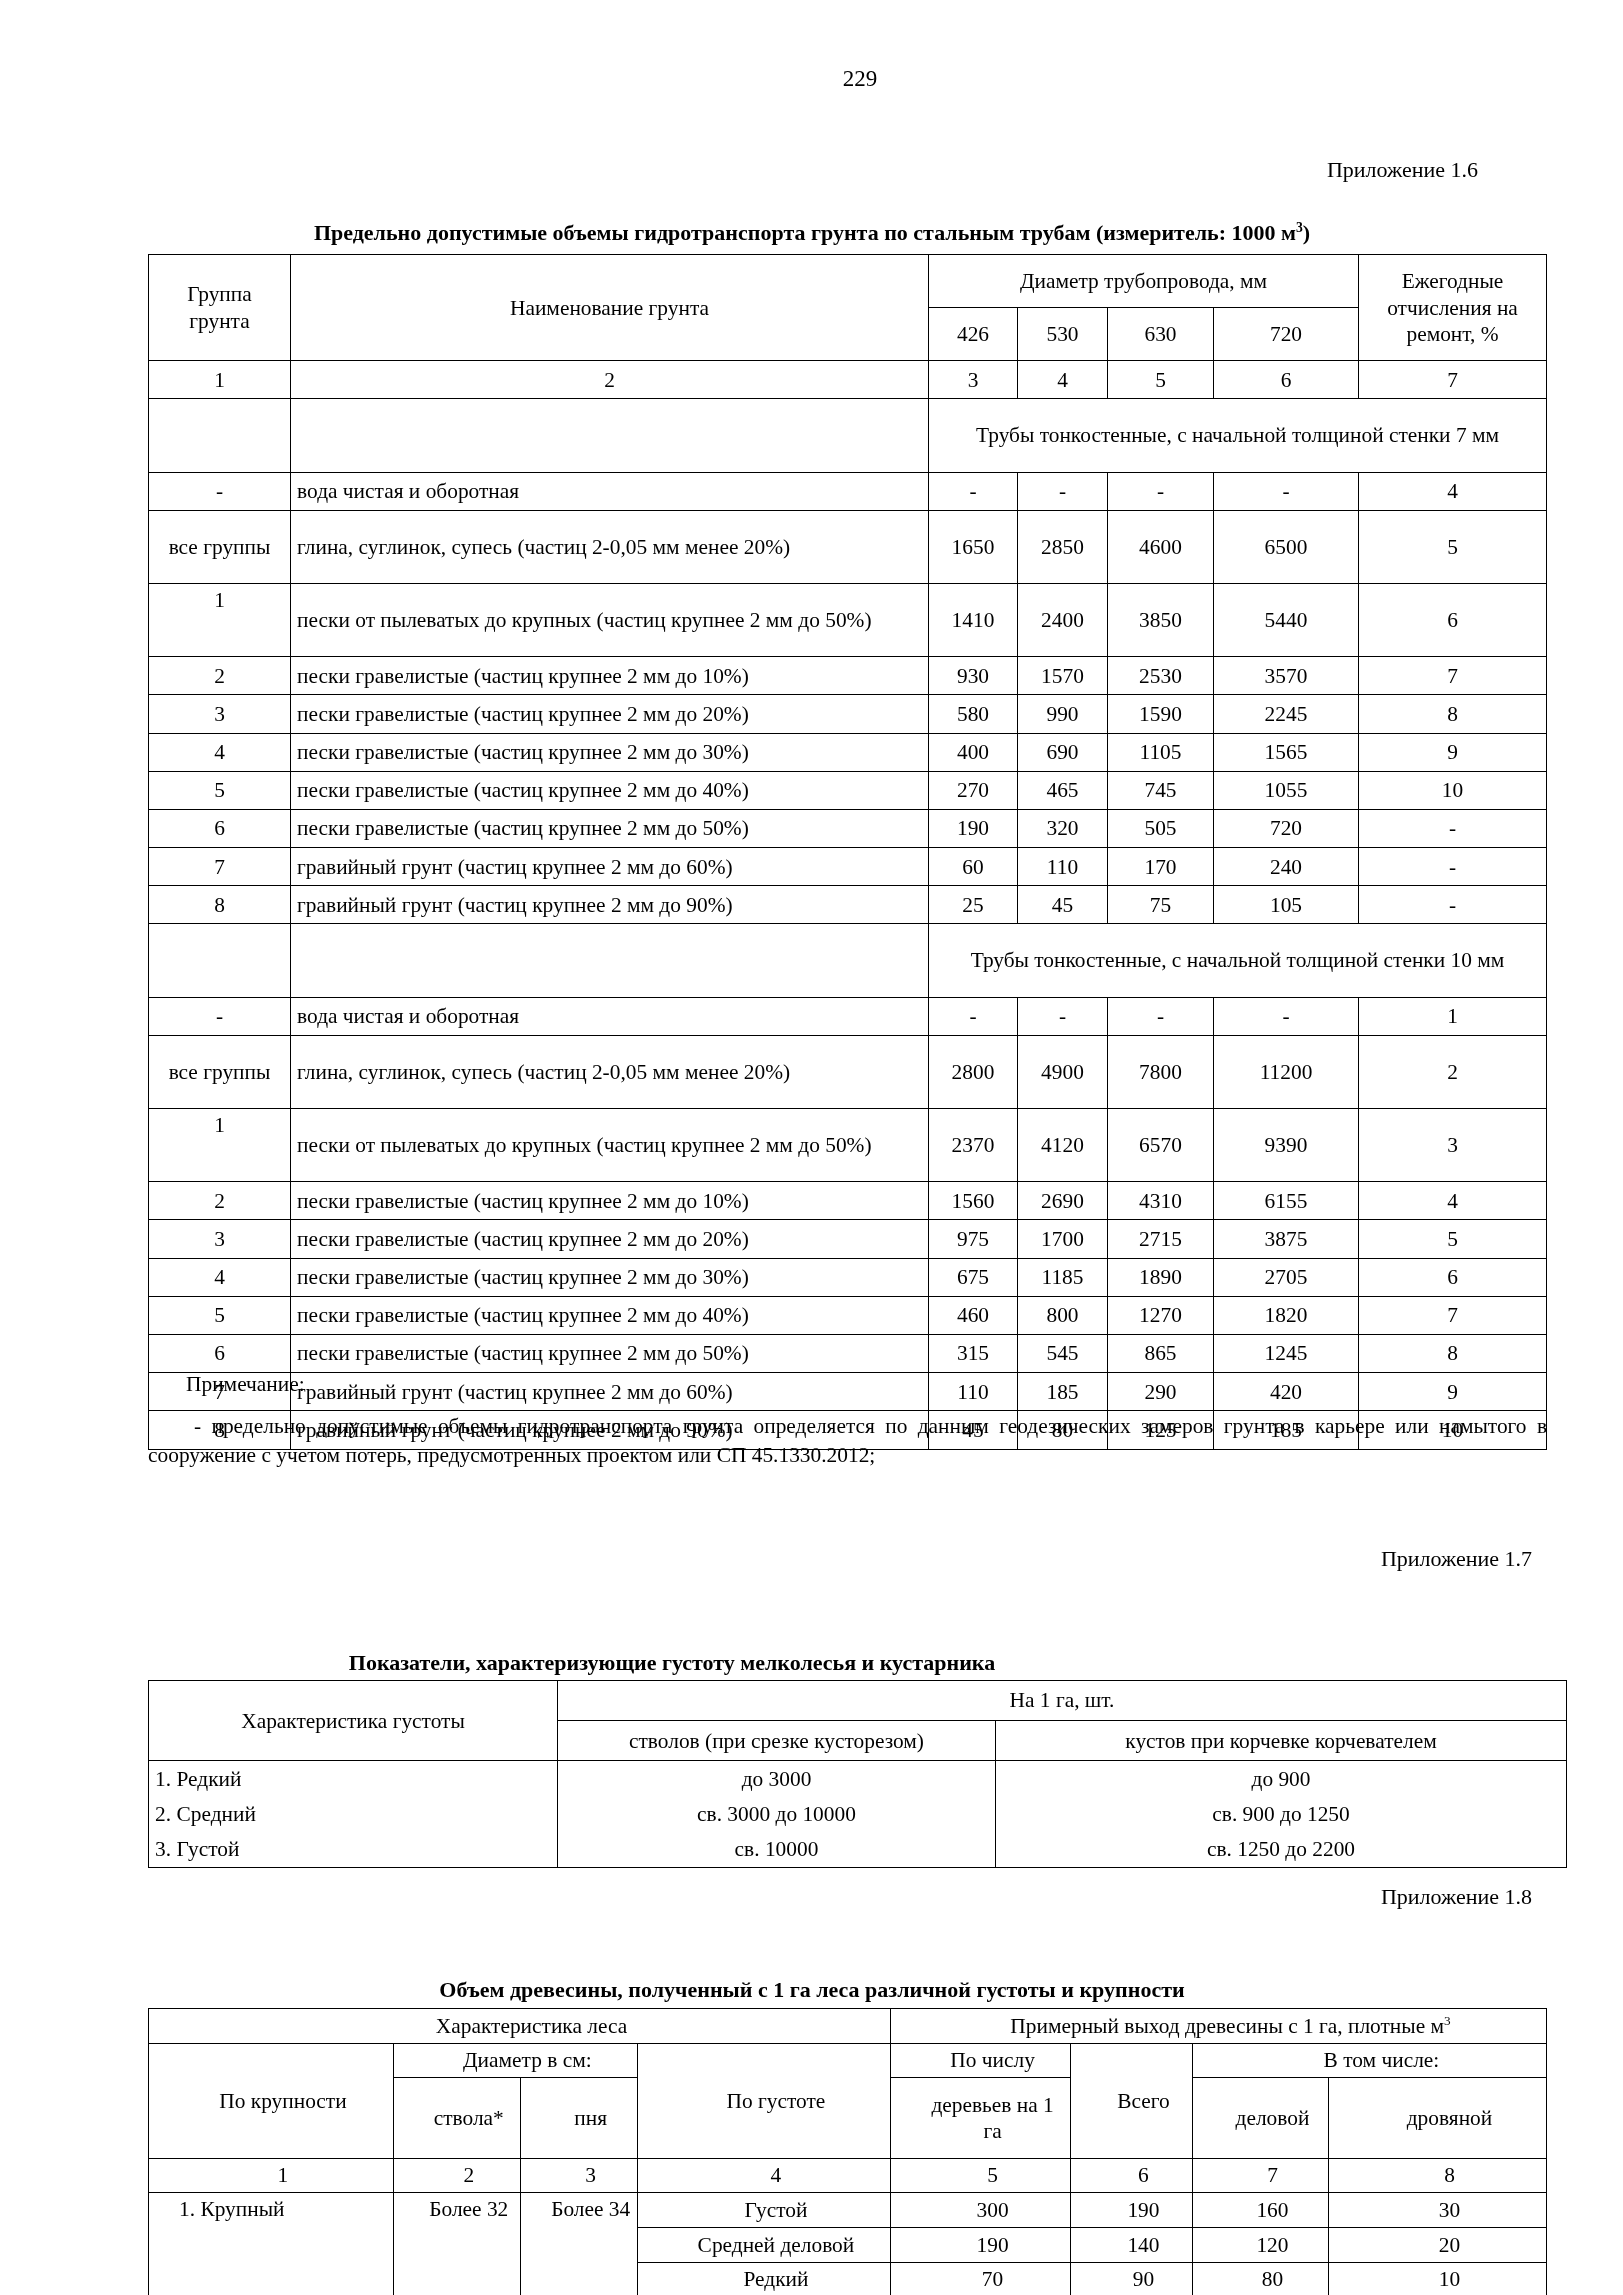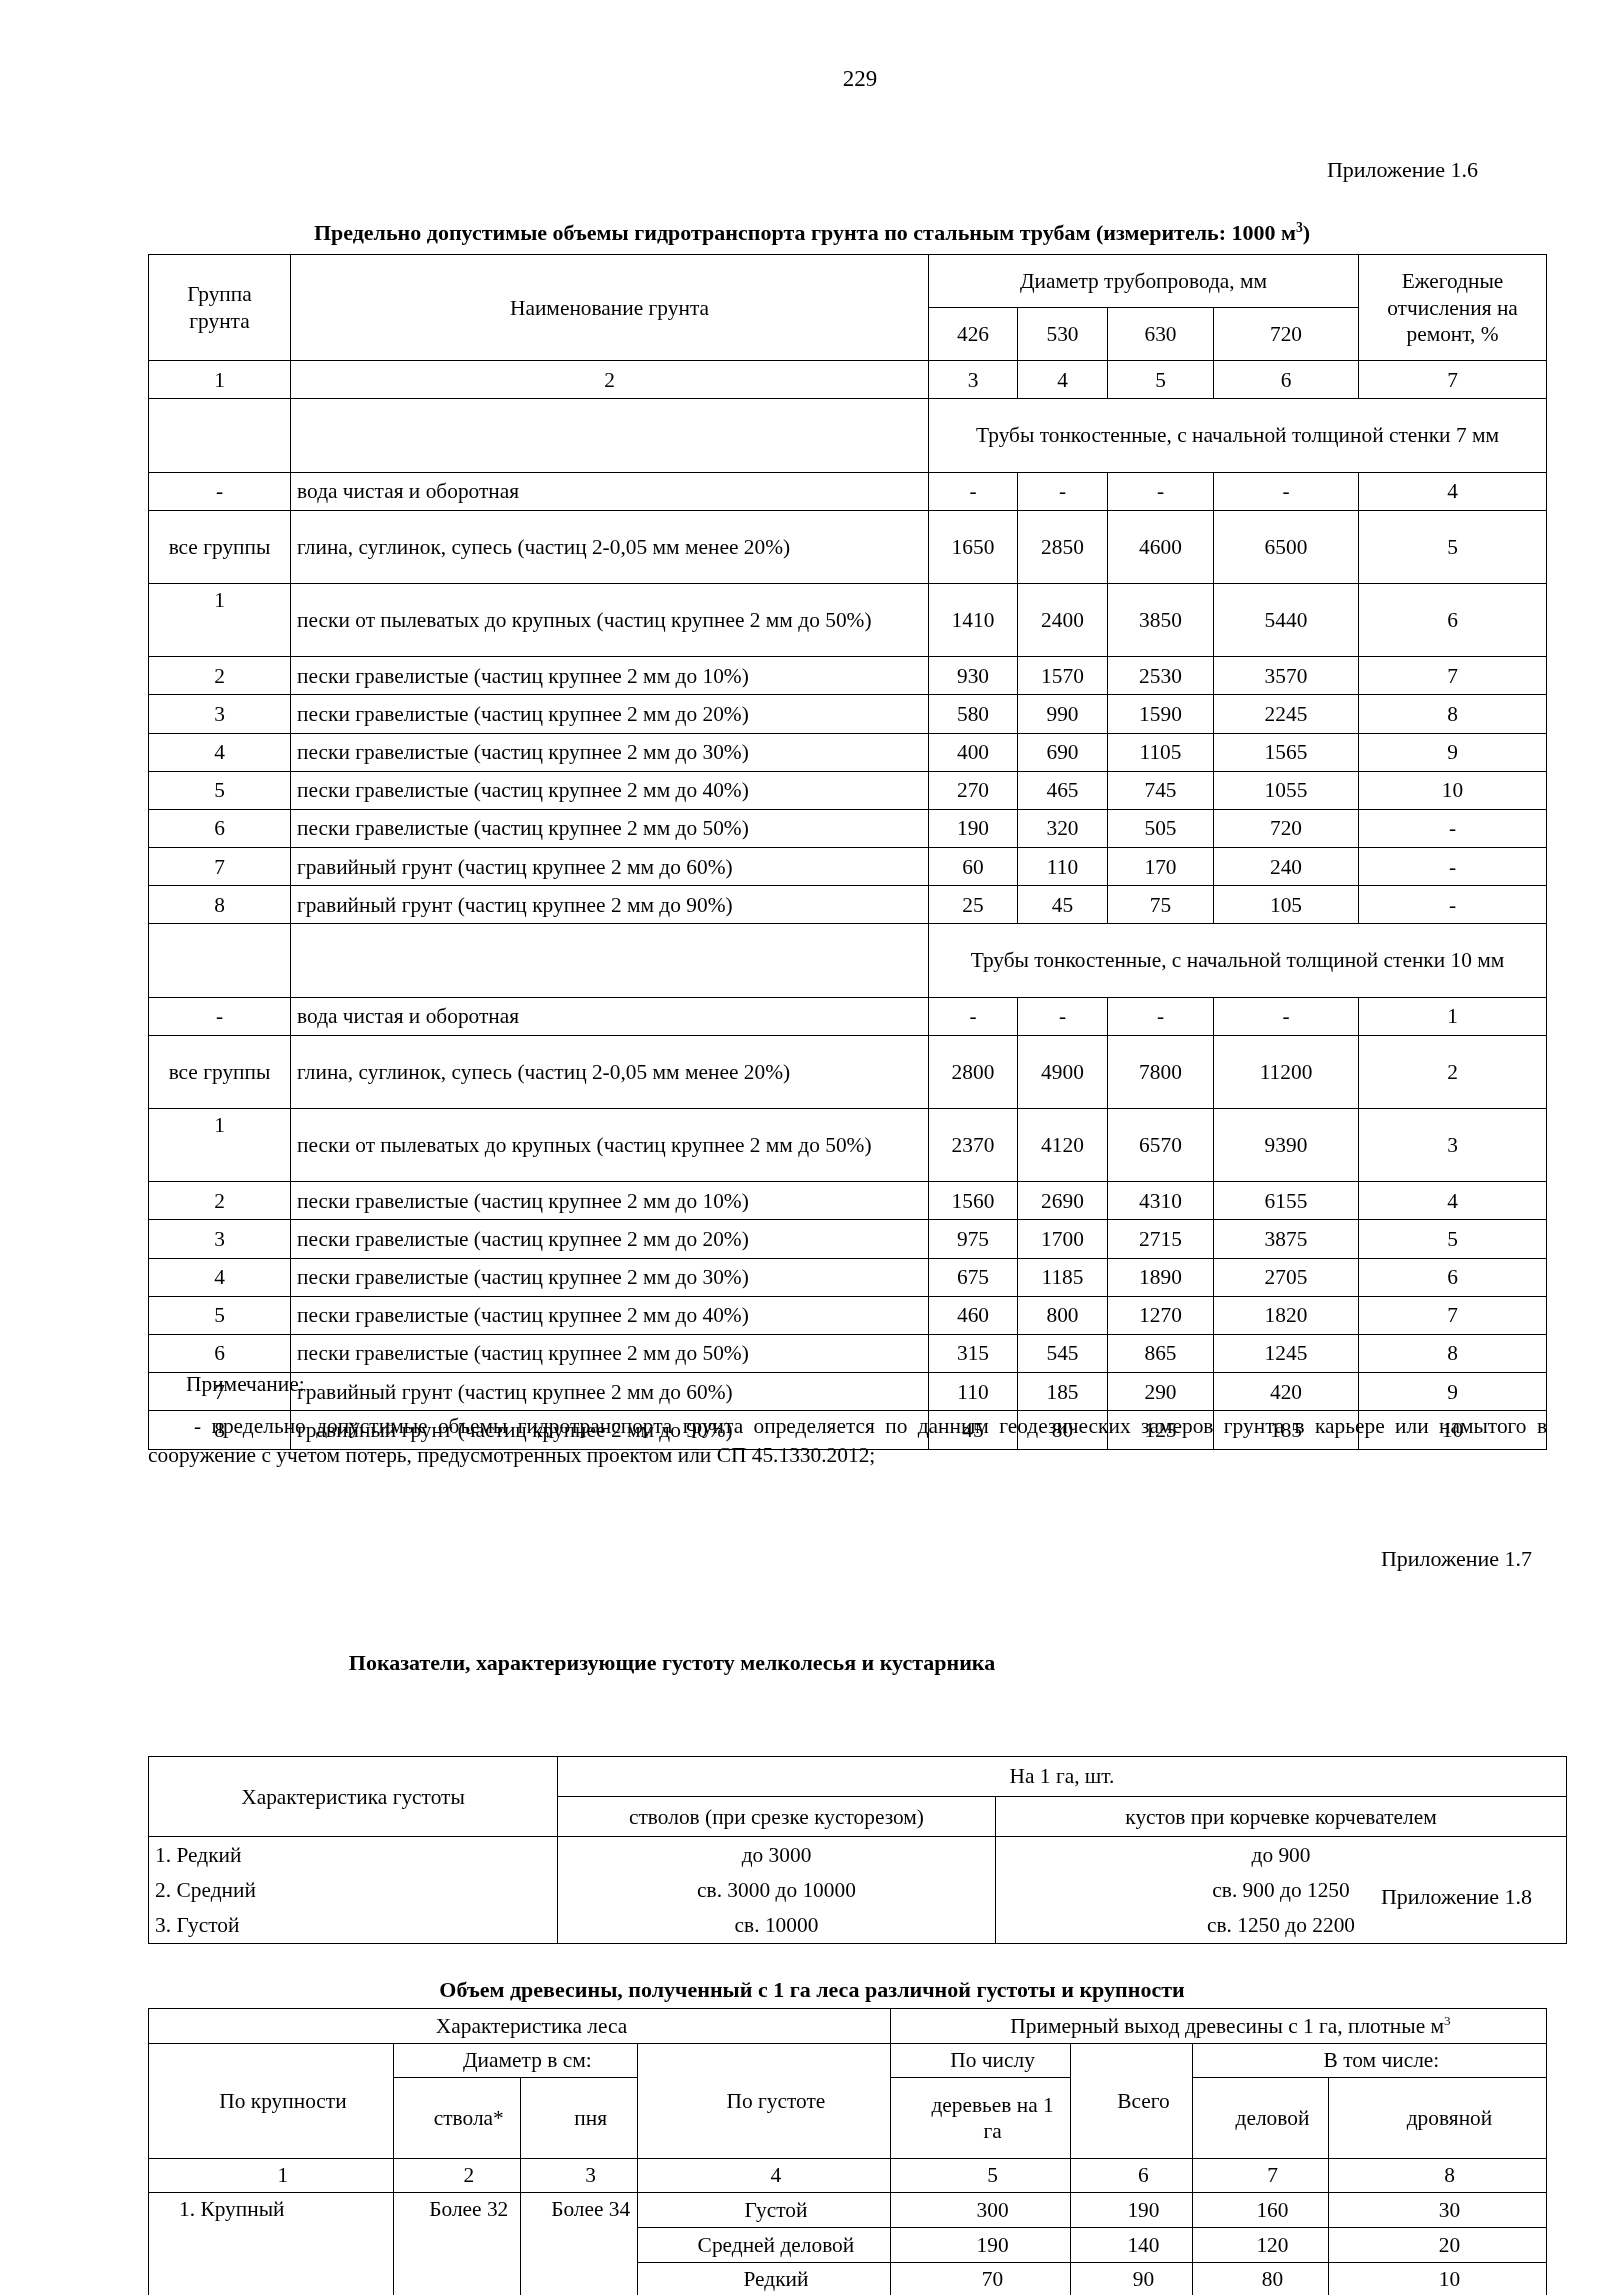--- a/index.html
+++ b/index.html
@@ -112,21 +112,21 @@
   }
   .block17-title {
     position: absolute;
     top: 1649px;
     left: 0;
     width: 1344px;
   }
   #tbl17 {
     position: absolute;
     left: 148px;
-    top: 1756px;
+    top: 1680px;
     width: 1418px;
     padding-left: 36px;
   }
   #tbl17 td { height: 29px; }
 
   .block18-appendix {
     position: absolute;
     top: 1884px;
     left: 0;
     width: 1624px;

